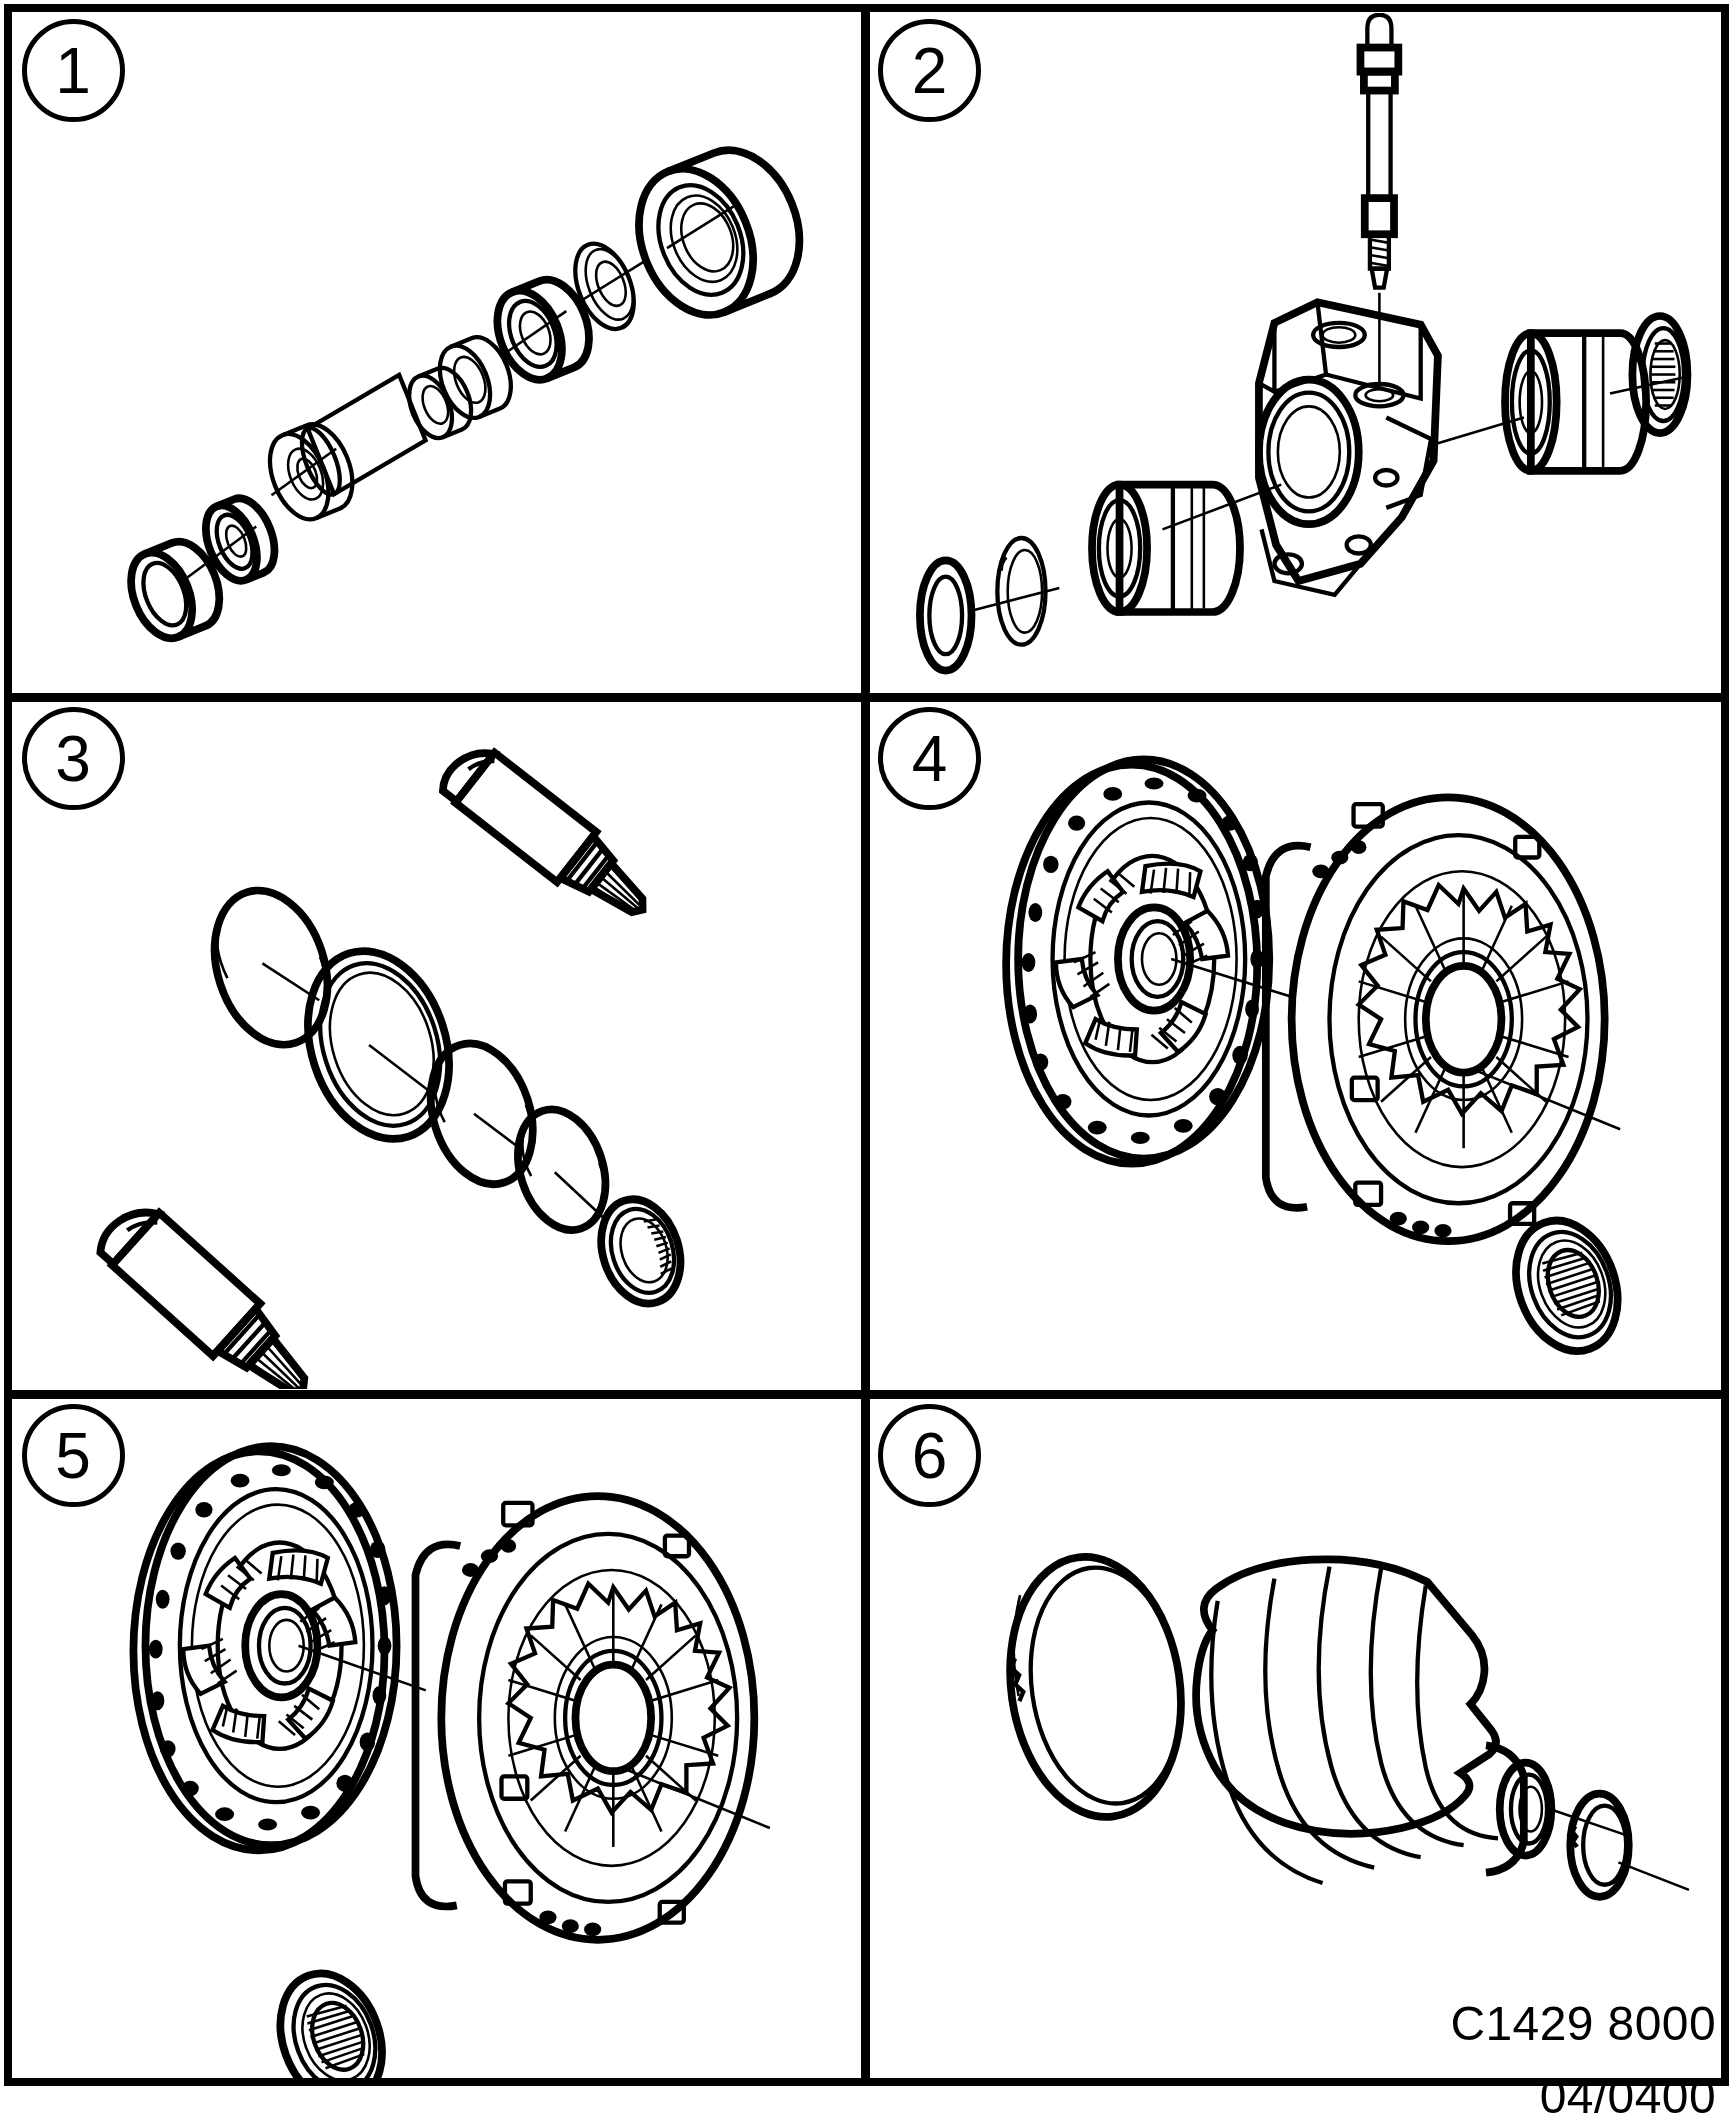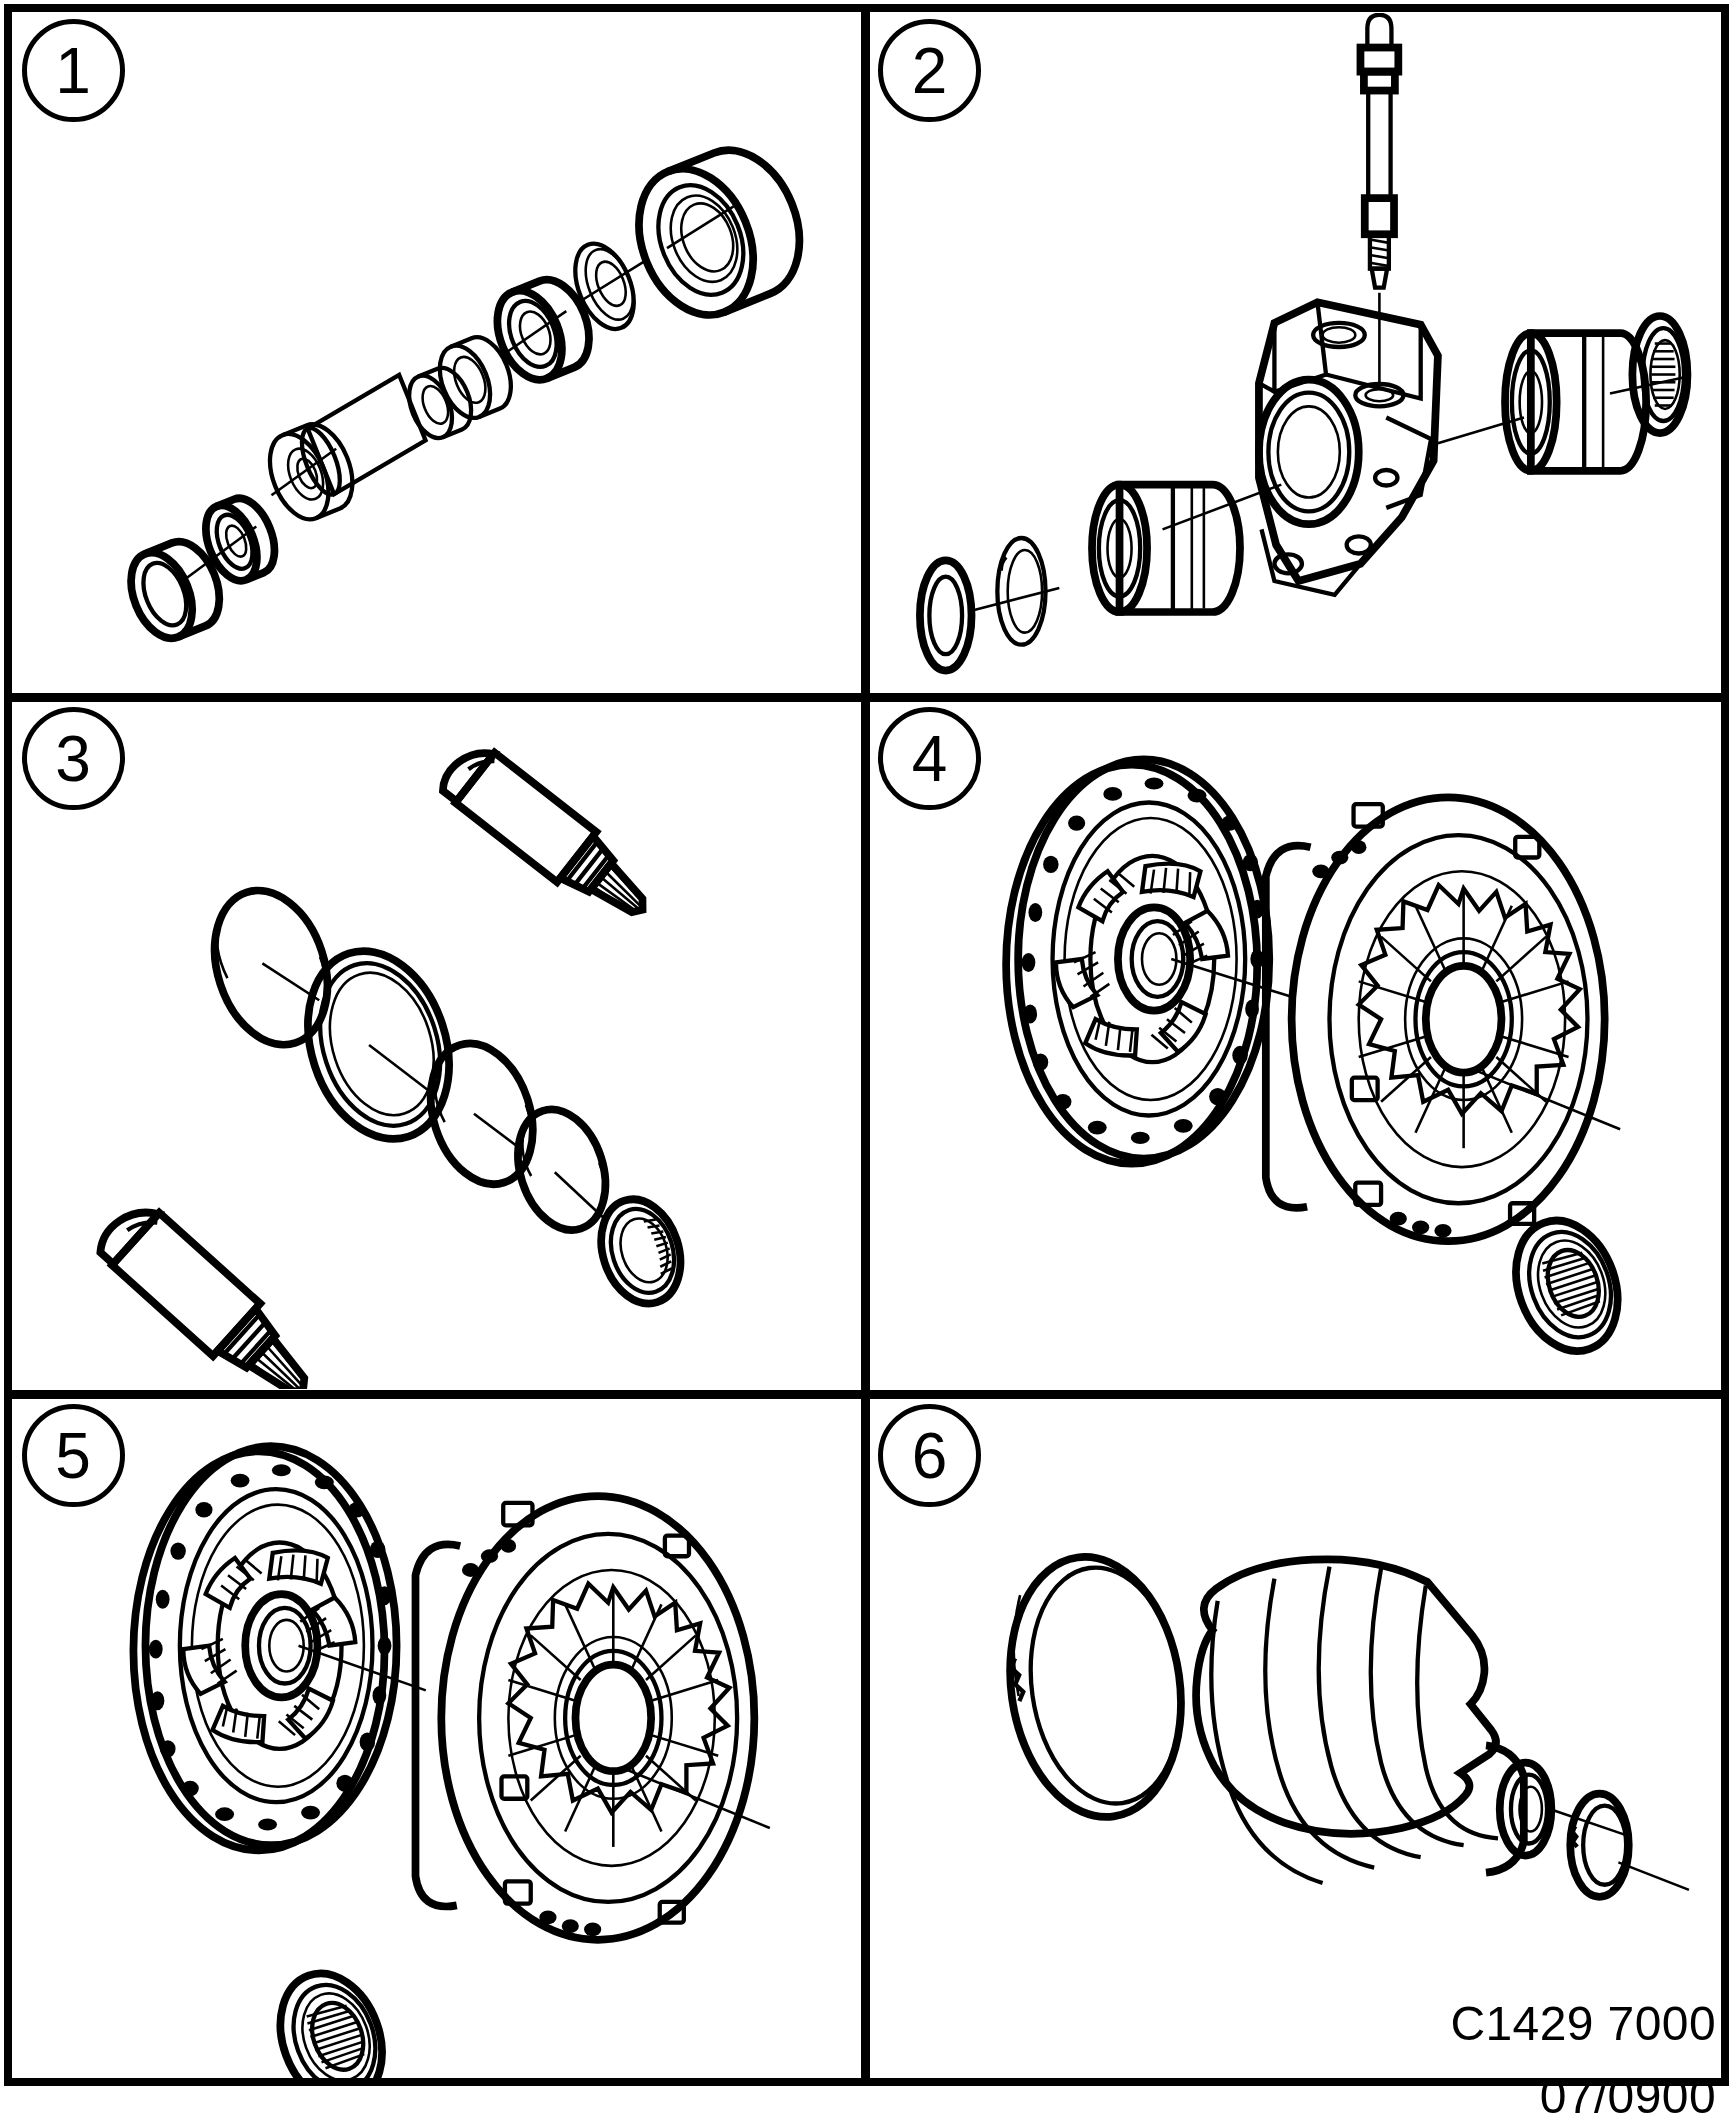--- a/index.html
+++ b/index.html
@@ -593,17 +593,17 @@
         <path class="ln med" d="M-28,-22 l-4,6 l5,6 l-4,6 l5,6" fill="none"></path>
       </g>
       <line class="ln thin" x1="790" y1="478" x2="878" y2="508"></line>
       <line class="ln thin" x1="870" y1="540" x2="952" y2="572"></line>
     </svg>
   </div>
   <div class="badge b6">
     <span>6</span>
   </div>
 
-  <div class="code1">C1429 7000</div>
-  <div class="code2">07/0900</div>
+  <div class="code1">C1429 8000</div>
+  <div class="code2">04/0400</div>
 
 </div>
 
 
 </body></html>

